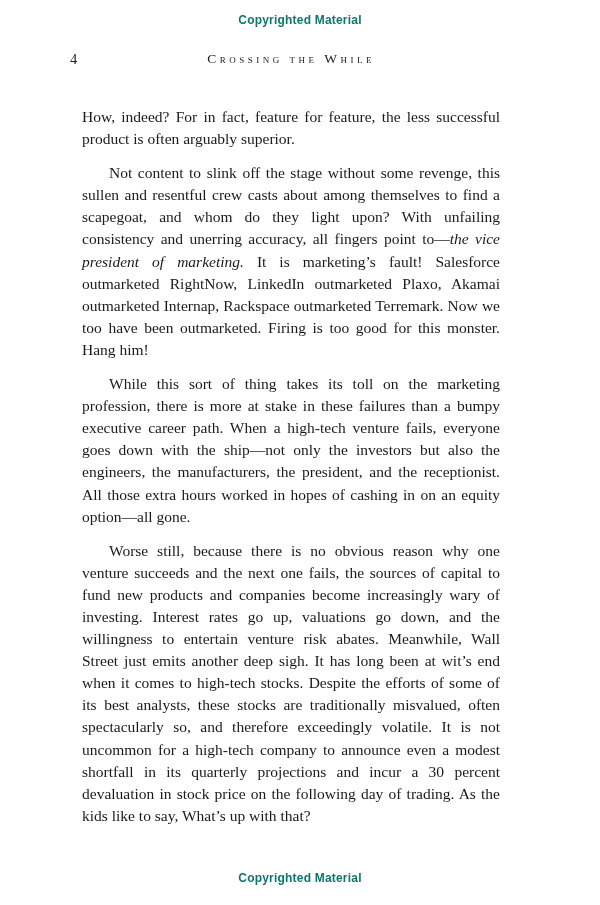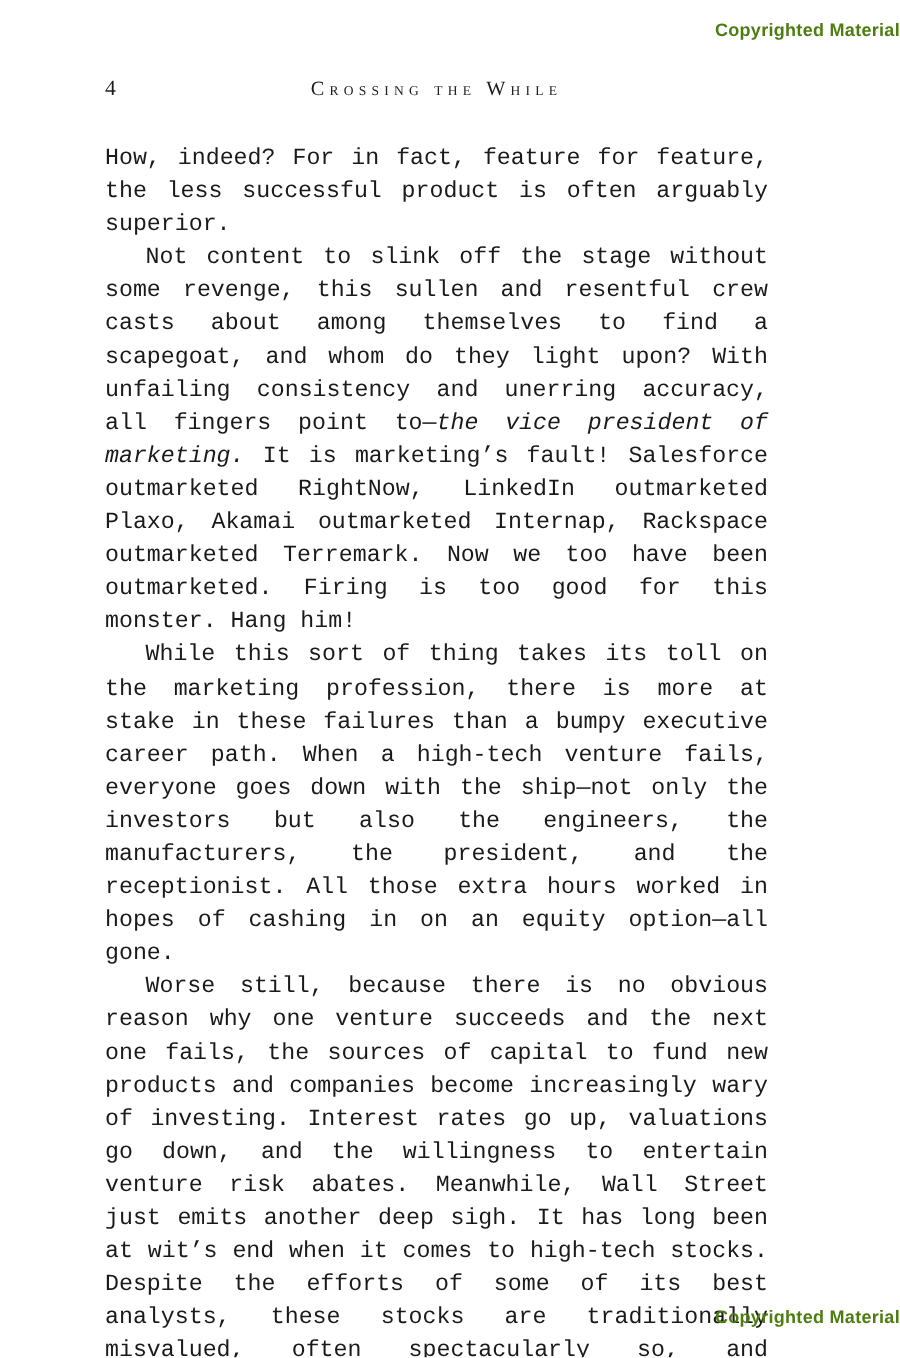--- a/index.html
+++ b/index.html
@@ -13,25 +13,25 @@
       height: 905px;
       background: #ffffff;
       font-family: "Liberation Serif", serif;
       color: #1c1c1c;
       overflow: hidden;
     }
     .copyright-notice {
       position: absolute;
       left: 0;
       width: 100%;
-      text-align: right;
+      text-align: center;
       font-family: "Liberation Sans", sans-serif;
       font-size: 12px;
       font-weight: bold;
-      color: #4d7c0f;
+      color: #0f766e;
       letter-spacing: 0.2px;
     }
     .copyright-notice.top { top: 13px; }
     .copyright-notice.bottom { top: 871px; }
 
     .header-row {
       position: absolute;
       top: 51px;
       left: 70px;
       width: 442px;
@@ -58,23 +58,22 @@
       position: absolute;
       top: 94px;
       left: 70px;
       width: 442px;
       font-size: 15.5px;
       line-height: 22.1px;
       text-align: justify;
       color: #1a1a1a;
     }
     .para {
-      margin: 0;
+      margin: 12px;
       padding: 0;
-      font-family: Liberation Mono, monospace;
     }
     .para.indent {
       text-indent: 27px;
     }
     .italic {
       font-style: italic;
     }
   </style>
 </head>
 <body>

